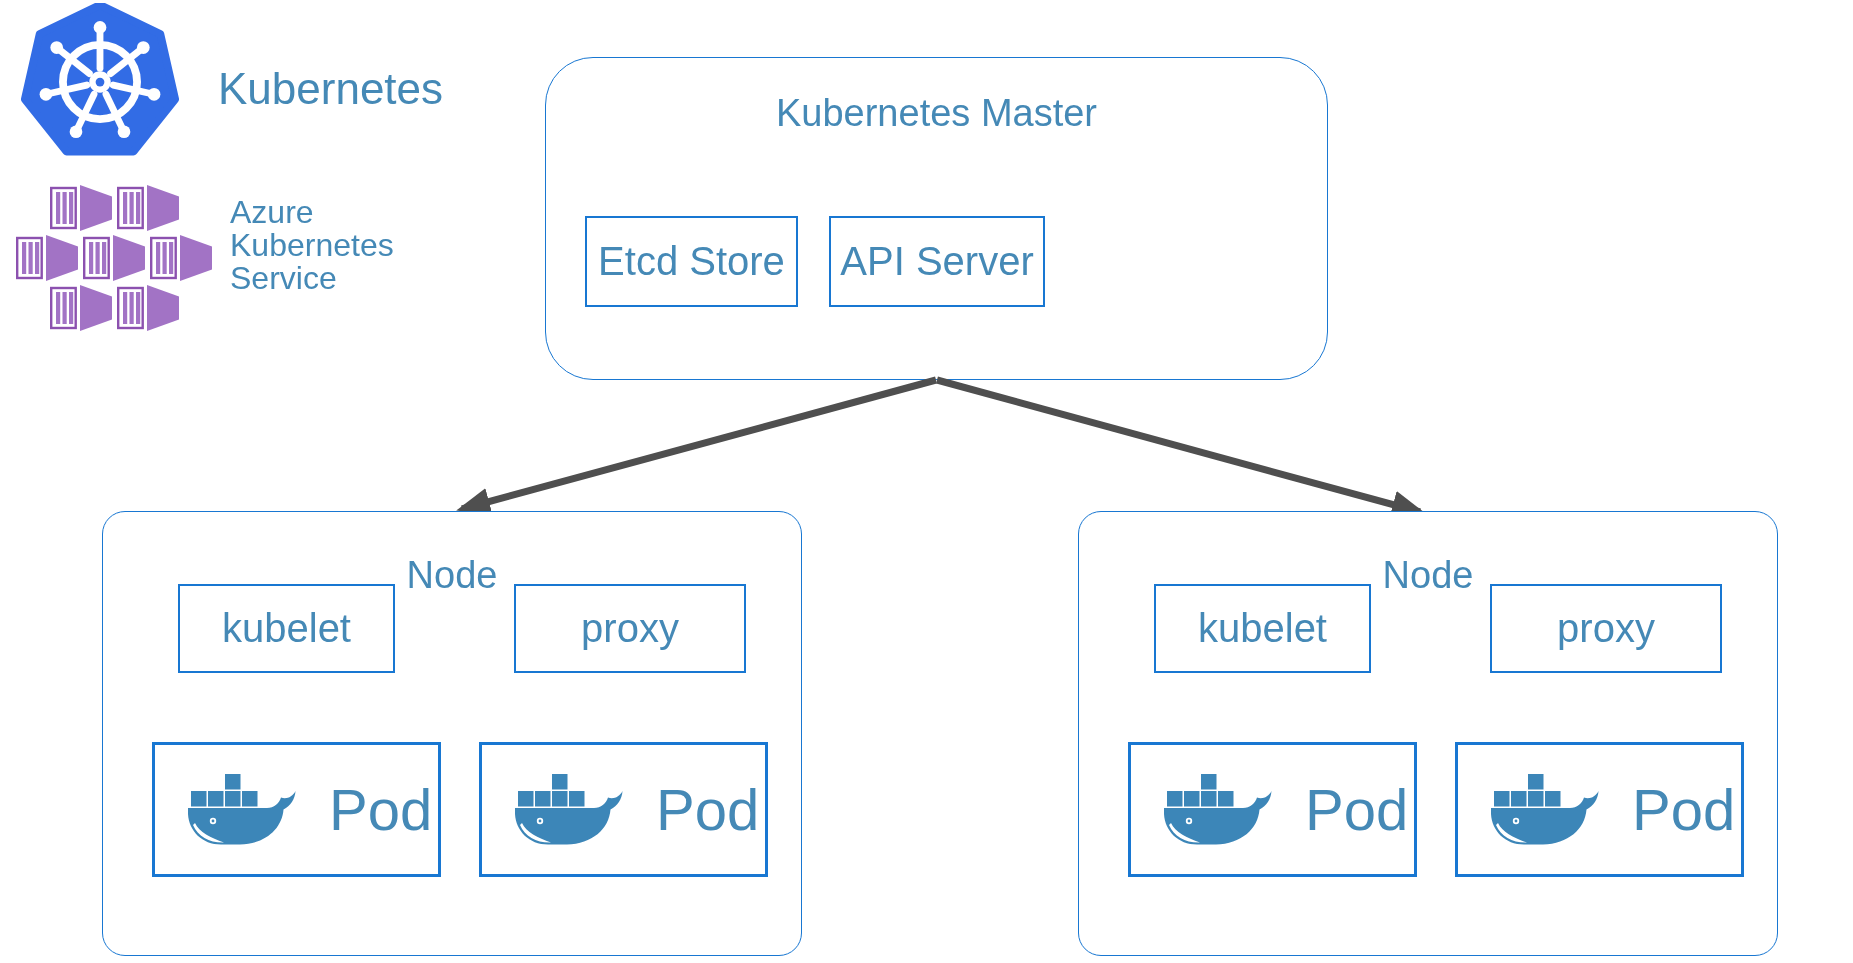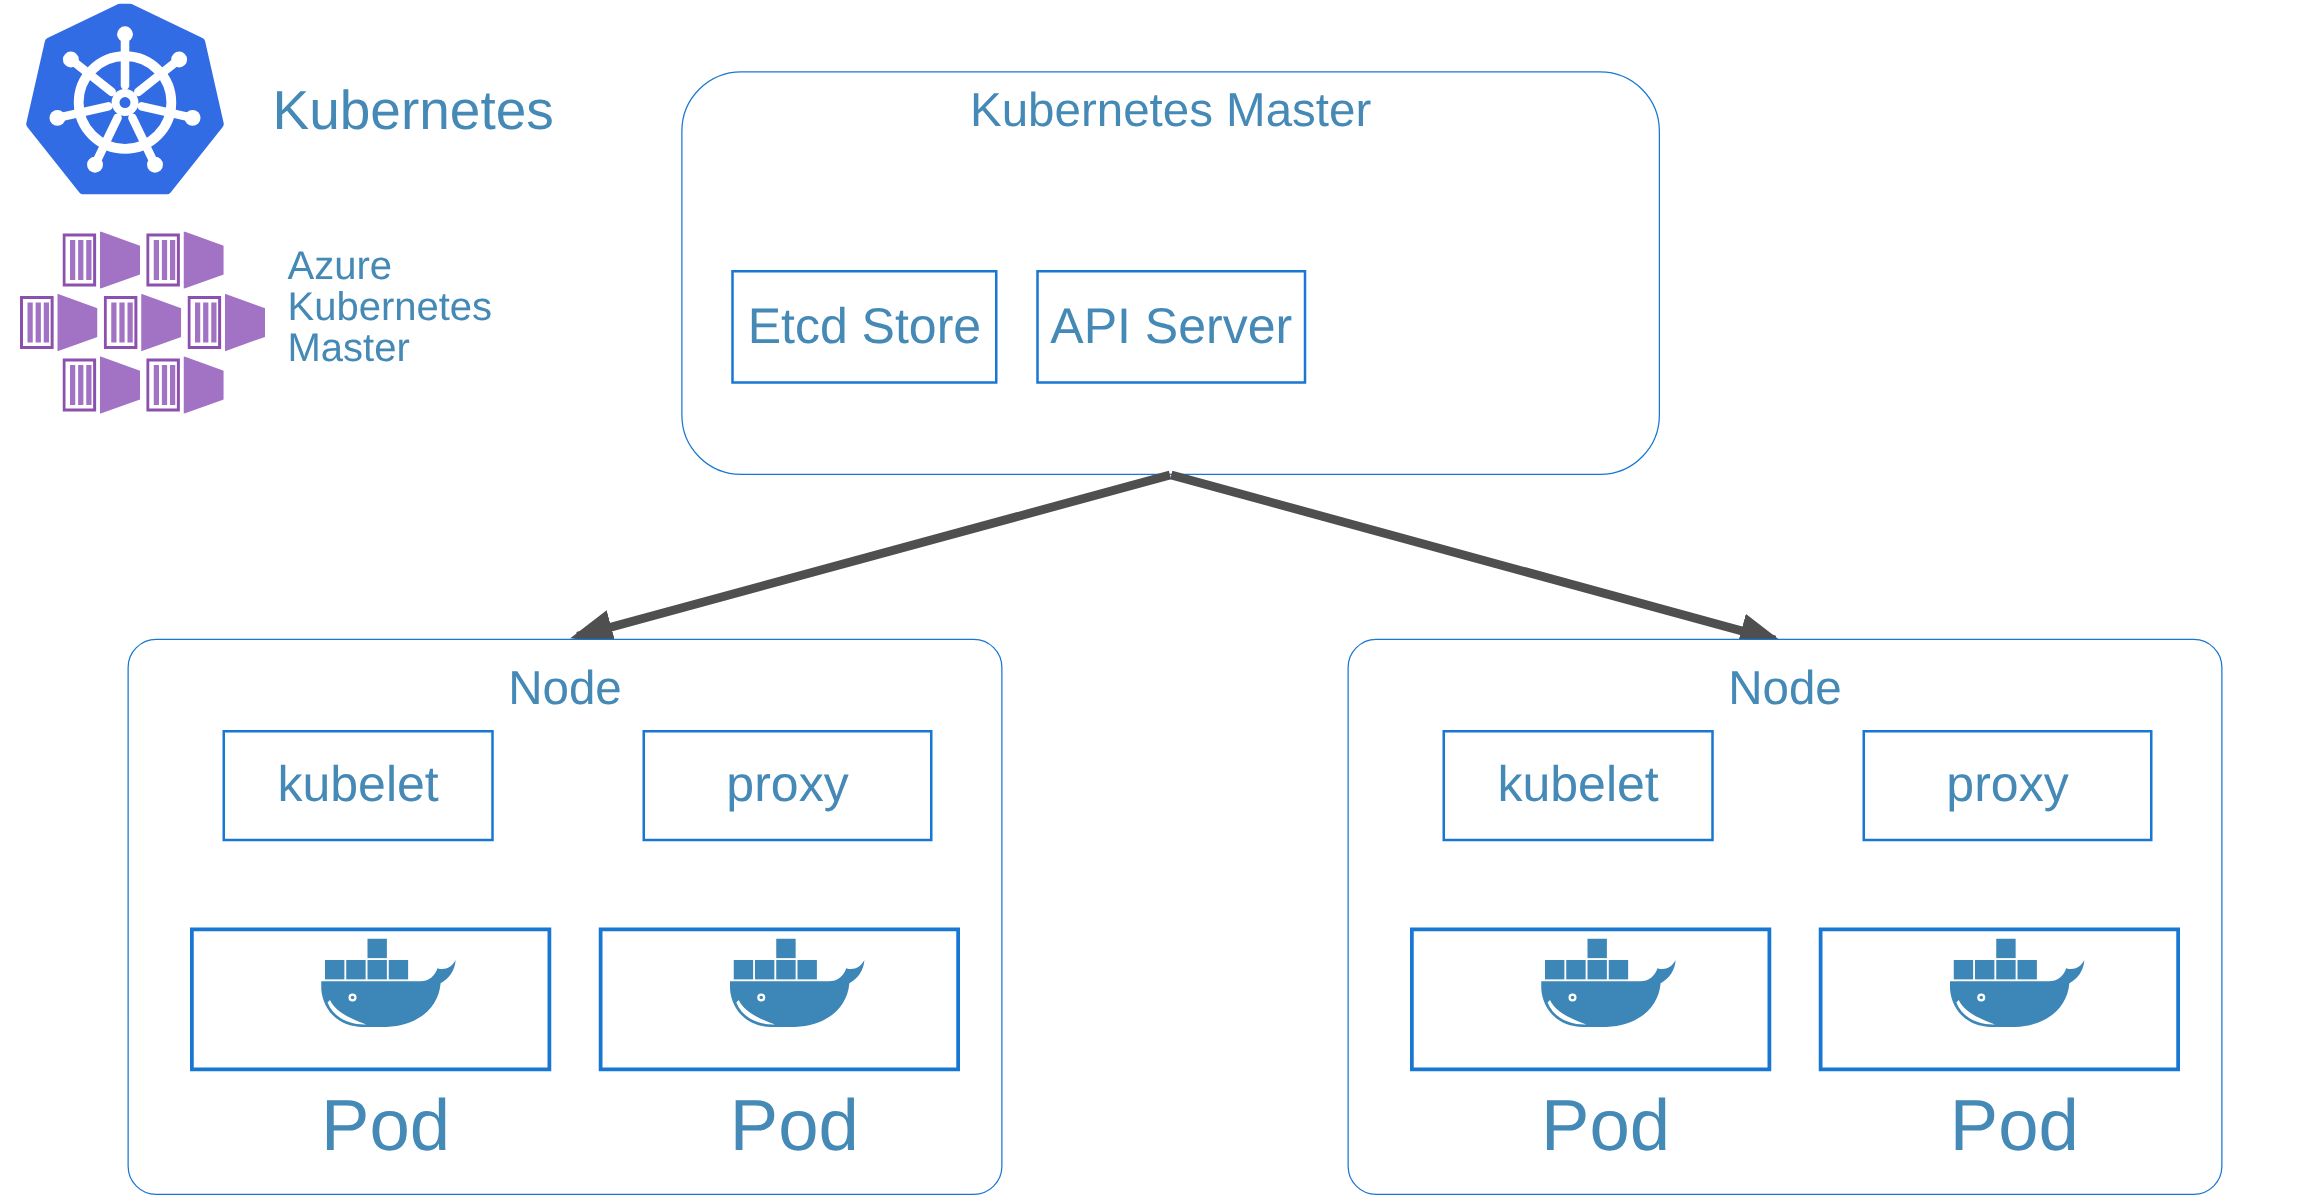--- a/index.html
+++ b/index.html
@@ -32,41 +32,42 @@
   .outline{
     position:absolute;border:1.6px solid var(--border-blue);background:#fff;
   }
   .master-box{left:545px;top:57px;width:783px;height:323px;border-radius:48px}
   .node-box{top:511px;width:700px;height:445px;border-radius:23px}
   .node-left{left:102px}
   .node-right{left:1078px}
   .box-title{
     position:absolute;left:0;right:0;text-align:center;font-size:38px;
     color:var(--text-blue);
+    margin-top:24px;
   }
   .master-box .box-title{top:10px}
   .node-box .box-title{top:18px}
   
   .comp{
     position:absolute;border:2.5px solid var(--border-blue);
     display:flex;align-items:center;justify-content:center;
     font-size:40px;color:var(--text-blue);background:#fff;white-space:nowrap;
   }
   .m-comp{top:158px;height:91px}
   .m-comp.c0{left:39px;width:213px}
   .m-comp.c1{left:283px;width:216px}
   .m-comp.c2{left:526px;width:216px}
   .n-comp{top:72px;height:89px}
   .n-comp.kubelet{left:75px;width:217px}
   .n-comp.proxy{left:411px;width:232px}
   
   .pod{
-    position:absolute;top:230px;height:115px;border:3px solid var(--border-blue);
+    position:absolute;top:230px;height:135px;border:3px solid var(--border-blue);
     display:flex;align-items:center;background:#fff;
-    padding-left:24px;gap:38px;flex-direction:column;
+    padding-left:24px;gap:28px;
   }
   .pod.p0{left:49px;width:289px}
   .pod.p1{left:376px;width:289px}
   .pod .whale{width:122px;height:84px;color:var(--whale-blue);flex:0 0 auto}
   .pod-label{font-size:58px;color:var(--text-blue)}
   
   .arrows{position:absolute;left:0;top:0;width:1853px;height:963px;pointer-events:none}
   .hidden-defs{position:absolute;width:0;height:0;overflow:hidden}
 </style>
 </head>
@@ -135,21 +136,21 @@
     <use href="#aks-unit" x="103" y="0" width="62" height="46"></use>
     <use href="#aks-unit" x="2" y="50" width="62" height="46"></use>
     <use href="#aks-unit" x="69" y="50" width="62" height="46"></use>
     <use href="#aks-unit" x="136" y="50" width="62" height="46"></use>
     <use href="#aks-unit" x="36" y="100" width="62" height="46"></use>
     <use href="#aks-unit" x="103" y="100" width="62" height="46"></use>
   </svg>
   <div class="aks-label">
     <div>Azure</div>
     <div>Kubernetes</div>
-    <div>Master</div>
+    <div>Service</div>
   </div>
 
   <div class="outline master-box">
     <div class="box-title">Kubernetes Master</div>
     <div class="comp m-comp c1">API Server</div>
     <div class="comp m-comp c0">Etcd Store</div>
   </div>
 
   <svg class="arrows" viewBox="0 0 1853 963">
     <defs>

